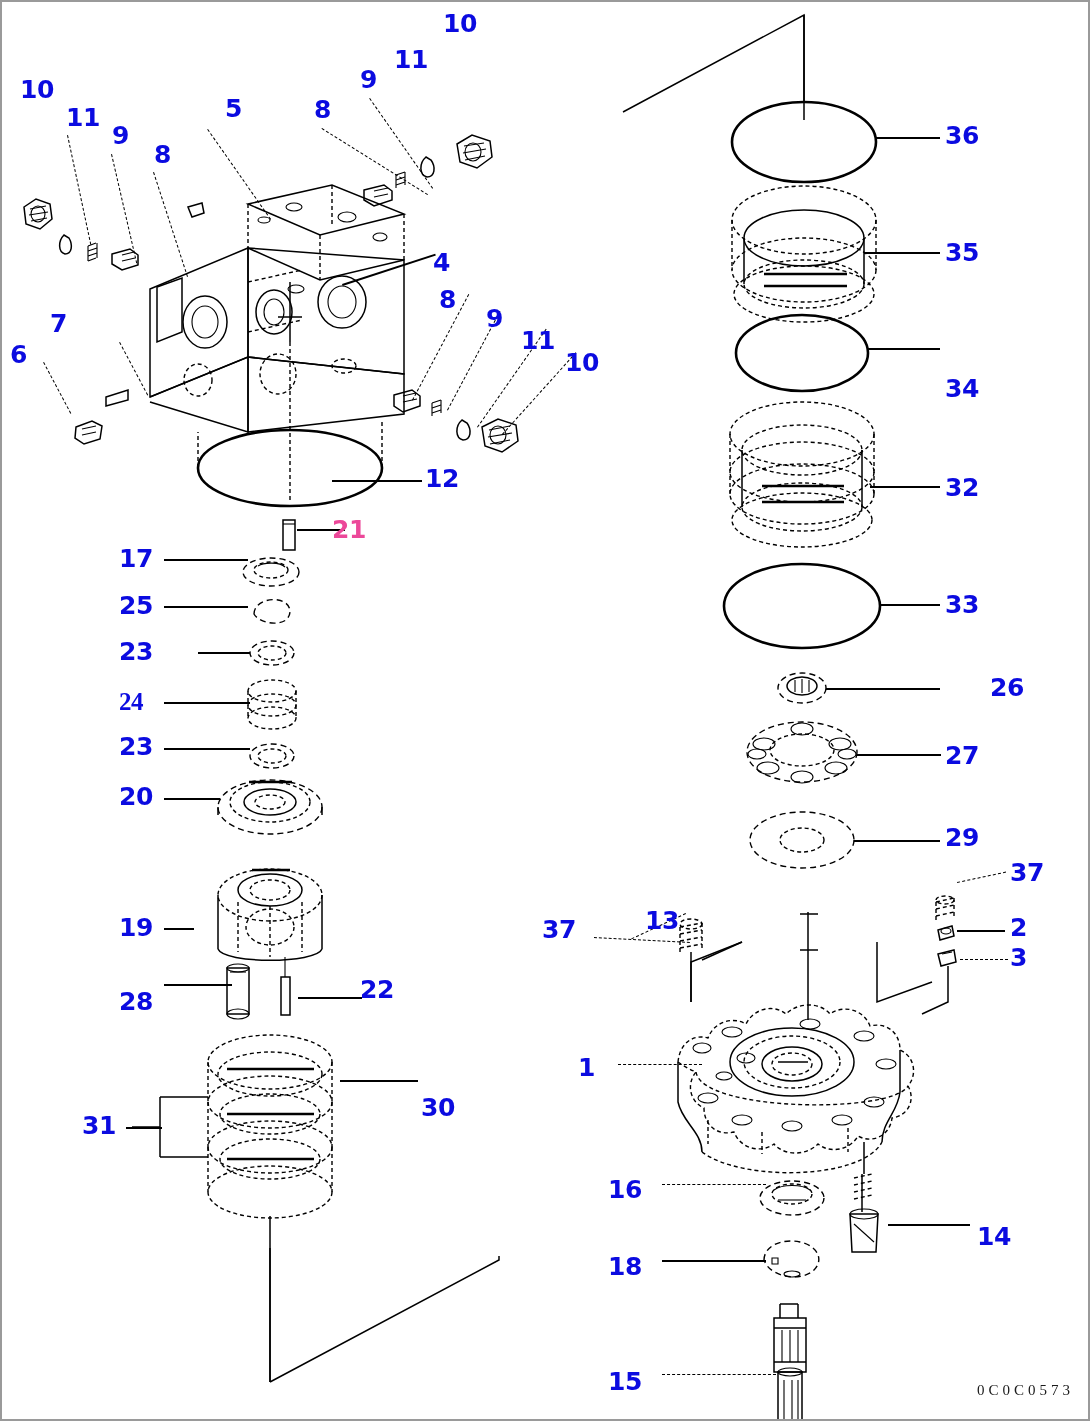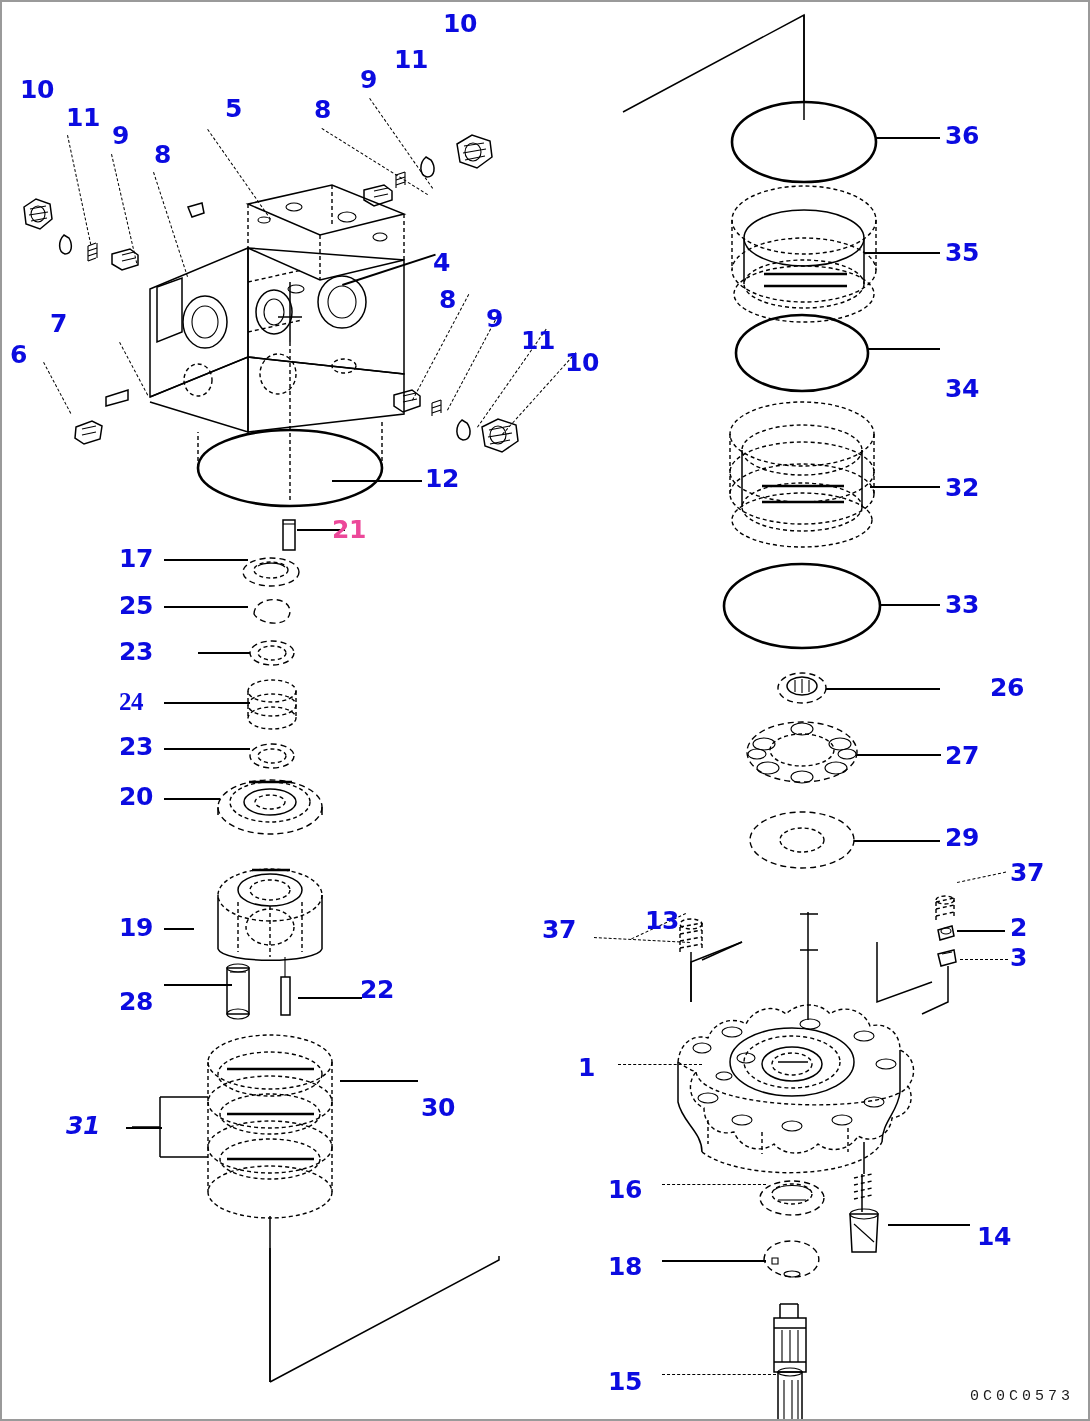--- a/index.html
+++ b/index.html
@@ -43,22 +43,22 @@
   
   #art{position:absolute;left:0;top:0;width:1090px;height:1421px;pointer-events:none;}
   #art .ln{fill:none;stroke:#000;stroke-width:1.5;}
   #art .ln-th{fill:none;stroke:#000;stroke-width:2.6;}
   #art .ln-dd{fill:none;stroke:#000;stroke-width:1.4;stroke-dasharray:4 3;}
   #art .ln-fine{fill:none;stroke:#000;stroke-width:1.1;}
   #art .fillw-d{fill:#ffffff;stroke:#000;stroke-width:1.4;stroke-dasharray:6 4;}
 
   #code{
     position:absolute;
-    right:14px;bottom:14px;
-    font-family:Liberation Mono, monospace;
+    right:14px;bottom:20px;
+    font-family:Liberation Serif, serif;
     font-size:15px;
     letter-spacing:4px;
     color:#1a1a1a;
     user-select:none;
   }
 </style>
 </head>
 <body>
 
 <div id="page" style="background: rgb(255, 255, 255); border-color: rgb(154, 154, 154); width: 1090px; height: 1421px;">
@@ -440,21 +440,21 @@
       <div class="callout" style="left: 330px; top: 512px; color: #ec4899;">21</div>
       <div class="callout" style="left: 117px; top: 541px; color: rgb(11, 11, 224);">17</div>
       <div class="callout" style="left: 117px; top: 588px; color: rgb(11, 11, 224);">25</div>
       <div class="callout" style="left: 117px; top: 634px; color: rgb(11, 11, 224);">23</div>
       <div class="callout" style="left: 117px; top: 684px; color: rgb(11, 11, 224); font-family: Liberation Serif, serif;">24</div>
       <div class="callout" style="left: 117px; top: 729px; color: rgb(11, 11, 224);">23</div>
       <div class="callout" style="left: 117px; top: 779px; color: rgb(11, 11, 224);">20</div>
       <div class="callout" style="left: 117px; top: 910px; color: rgb(11, 11, 224);">19</div>
       <div class="callout" style="left: 117px; top: 964px; color: rgb(11, 11, 224); margin-top: 20px;">28</div>
       <div class="callout" style="left: 358px; top: 972px; color: rgb(11, 11, 224);">22</div>
-      <div class="callout" style="left: 64px; top: 1108px; color: rgb(11, 11, 224); font-style: italic;">31</div>
+      <div class="callout" style="left: 80px; top: 1108px; color: rgb(11, 11, 224);">31</div>
       <div class="callout" style="left: 419px; top: 1090px; color: rgb(11, 11, 224);">30</div>
       <div class="callout" style="left: 943px; top: 118px; color: rgb(11, 11, 224);">36</div>
       <div class="callout" style="left: 943px; top: 235px; color: rgb(11, 11, 224);">35</div>
       <div class="callout" style="left: 943px; top: 331px; color: rgb(11, 11, 224); margin-top: 40px;">34</div>
       <div class="callout" style="left: 943px; top: 470px; color: rgb(11, 11, 224);">32</div>
       <div class="callout" style="left: 943px; top: 587px; color: rgb(11, 11, 224);">33</div>
       <div class="callout" style="left: 943px; top: 670px; color: rgb(11, 11, 224); margin-left: 45px;">26</div>
       <div class="callout" style="left: 943px; top: 738px; color: rgb(11, 11, 224);">27</div>
       <div class="callout" style="left: 943px; top: 820px; color: rgb(11, 11, 224);">29</div>
       <div class="callout" style="left: 1008px; top: 855px; color: rgb(11, 11, 224);">37</div>

